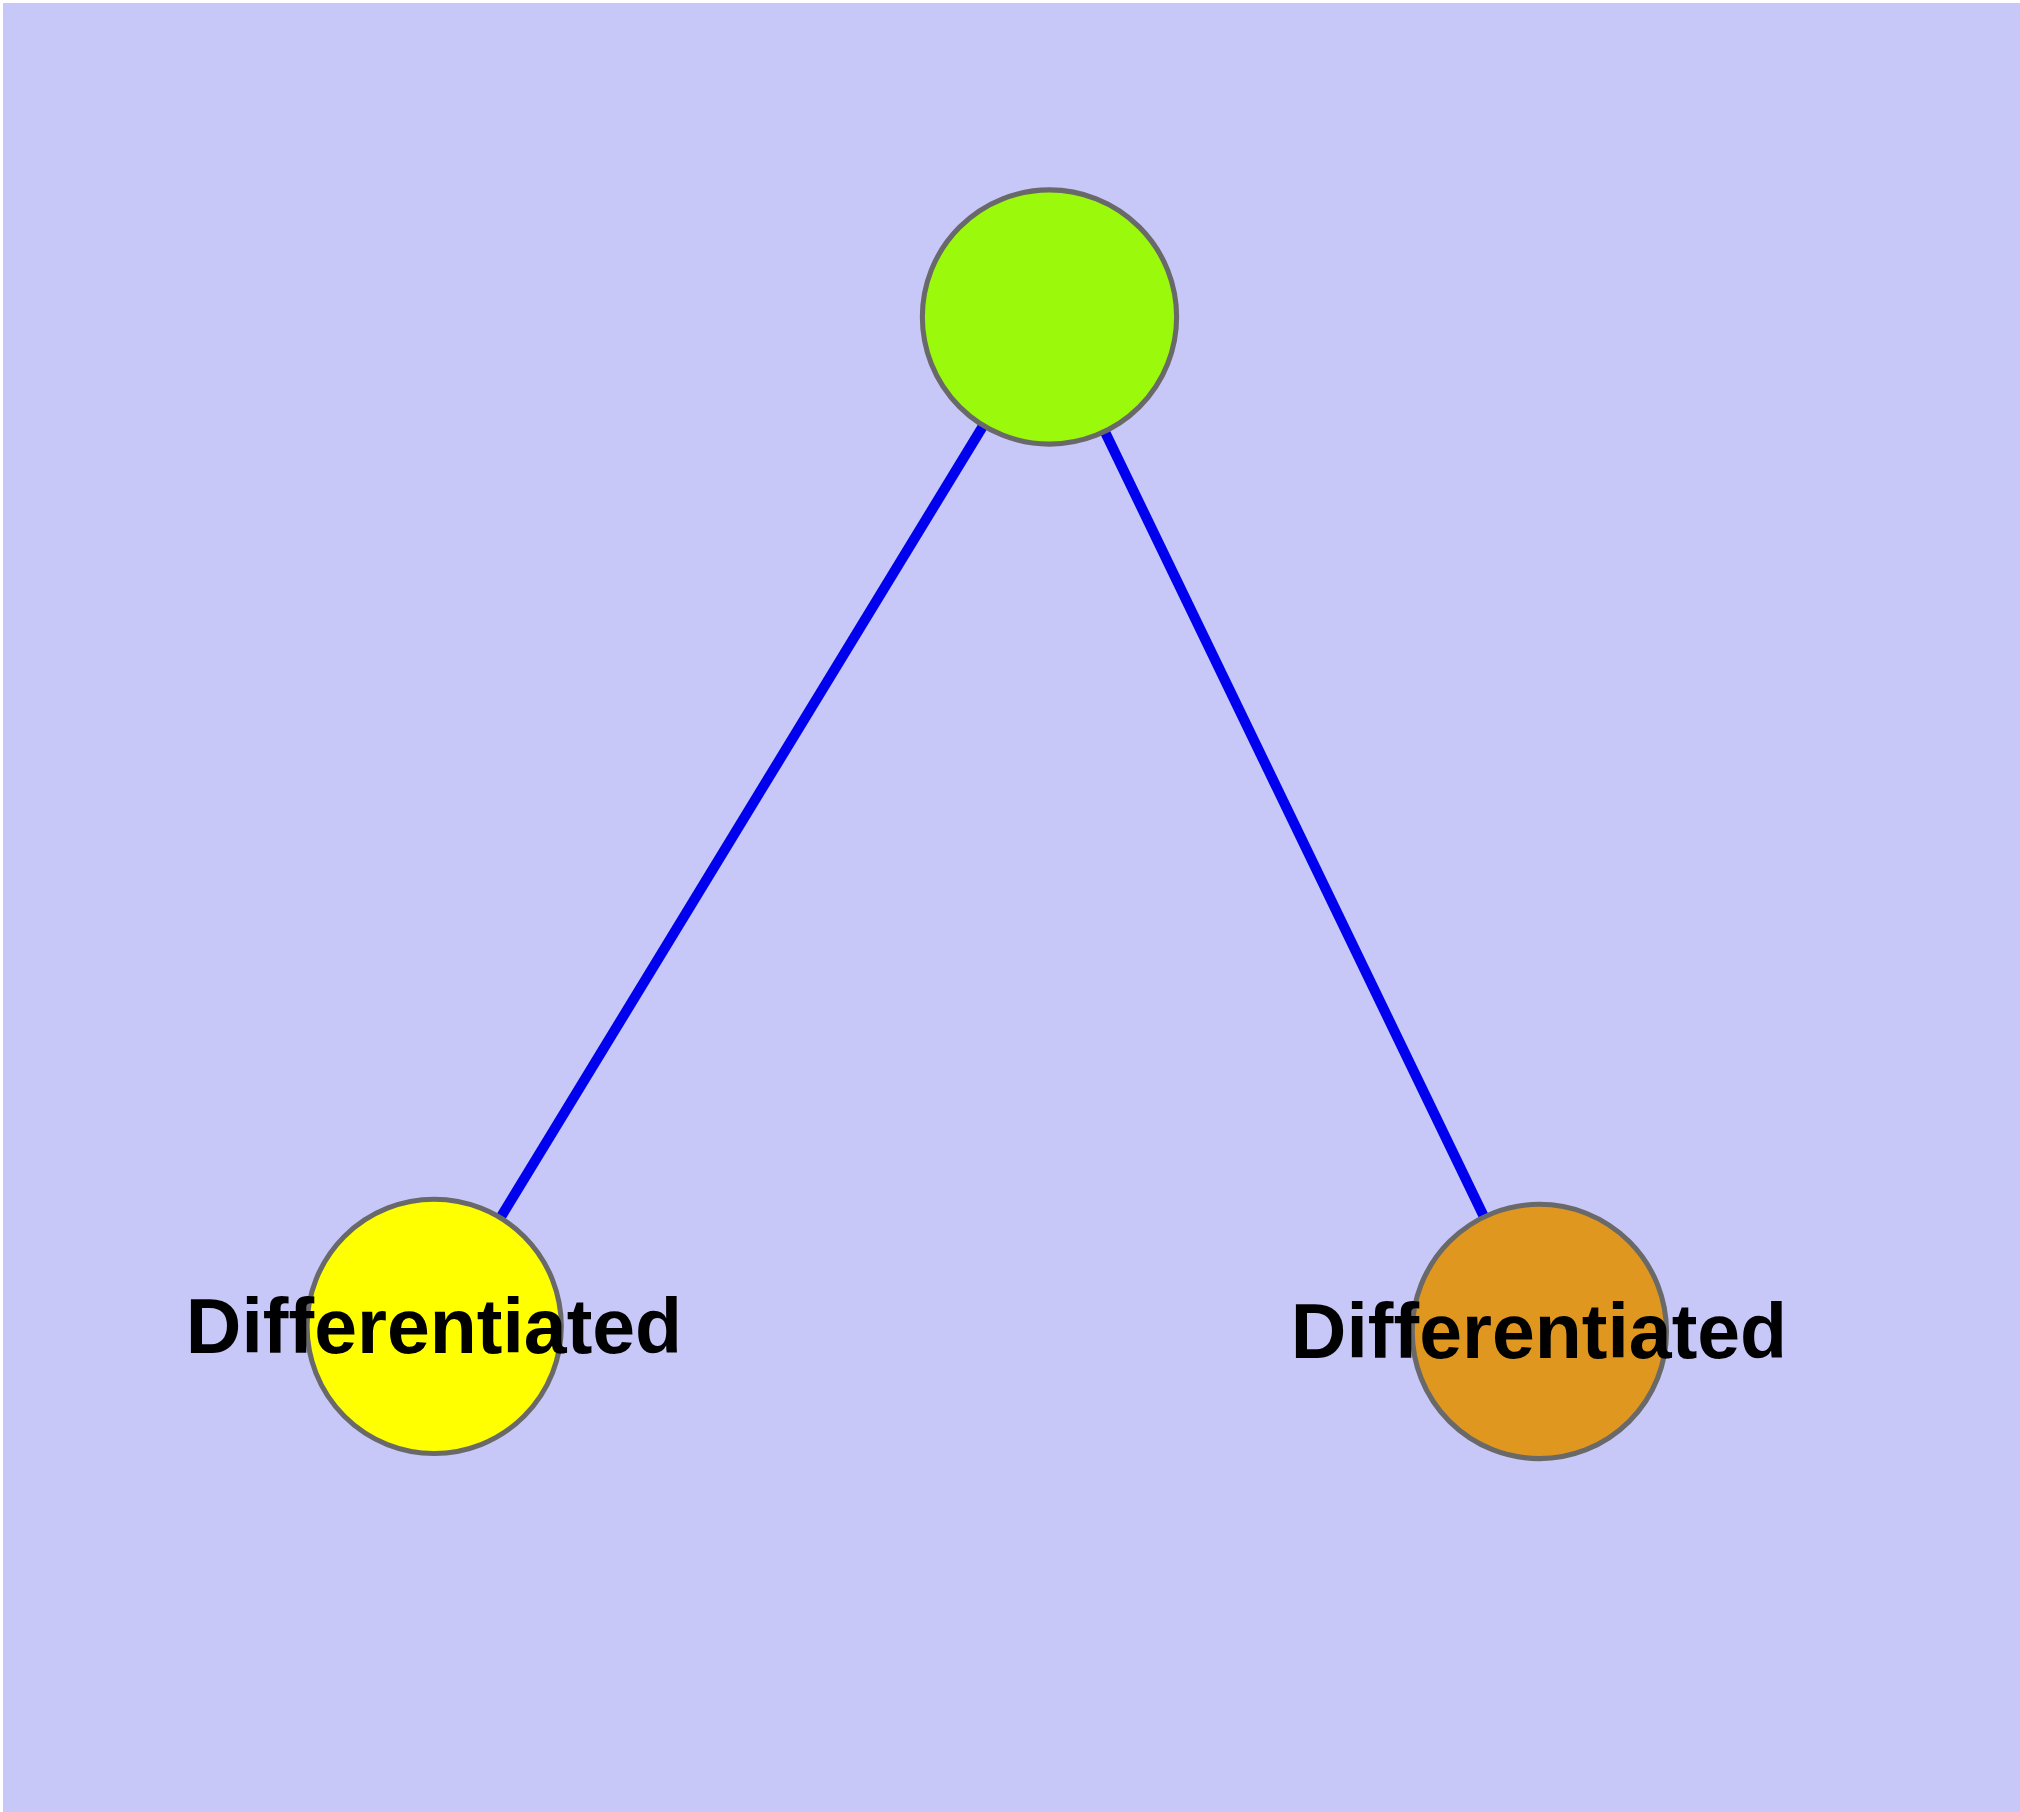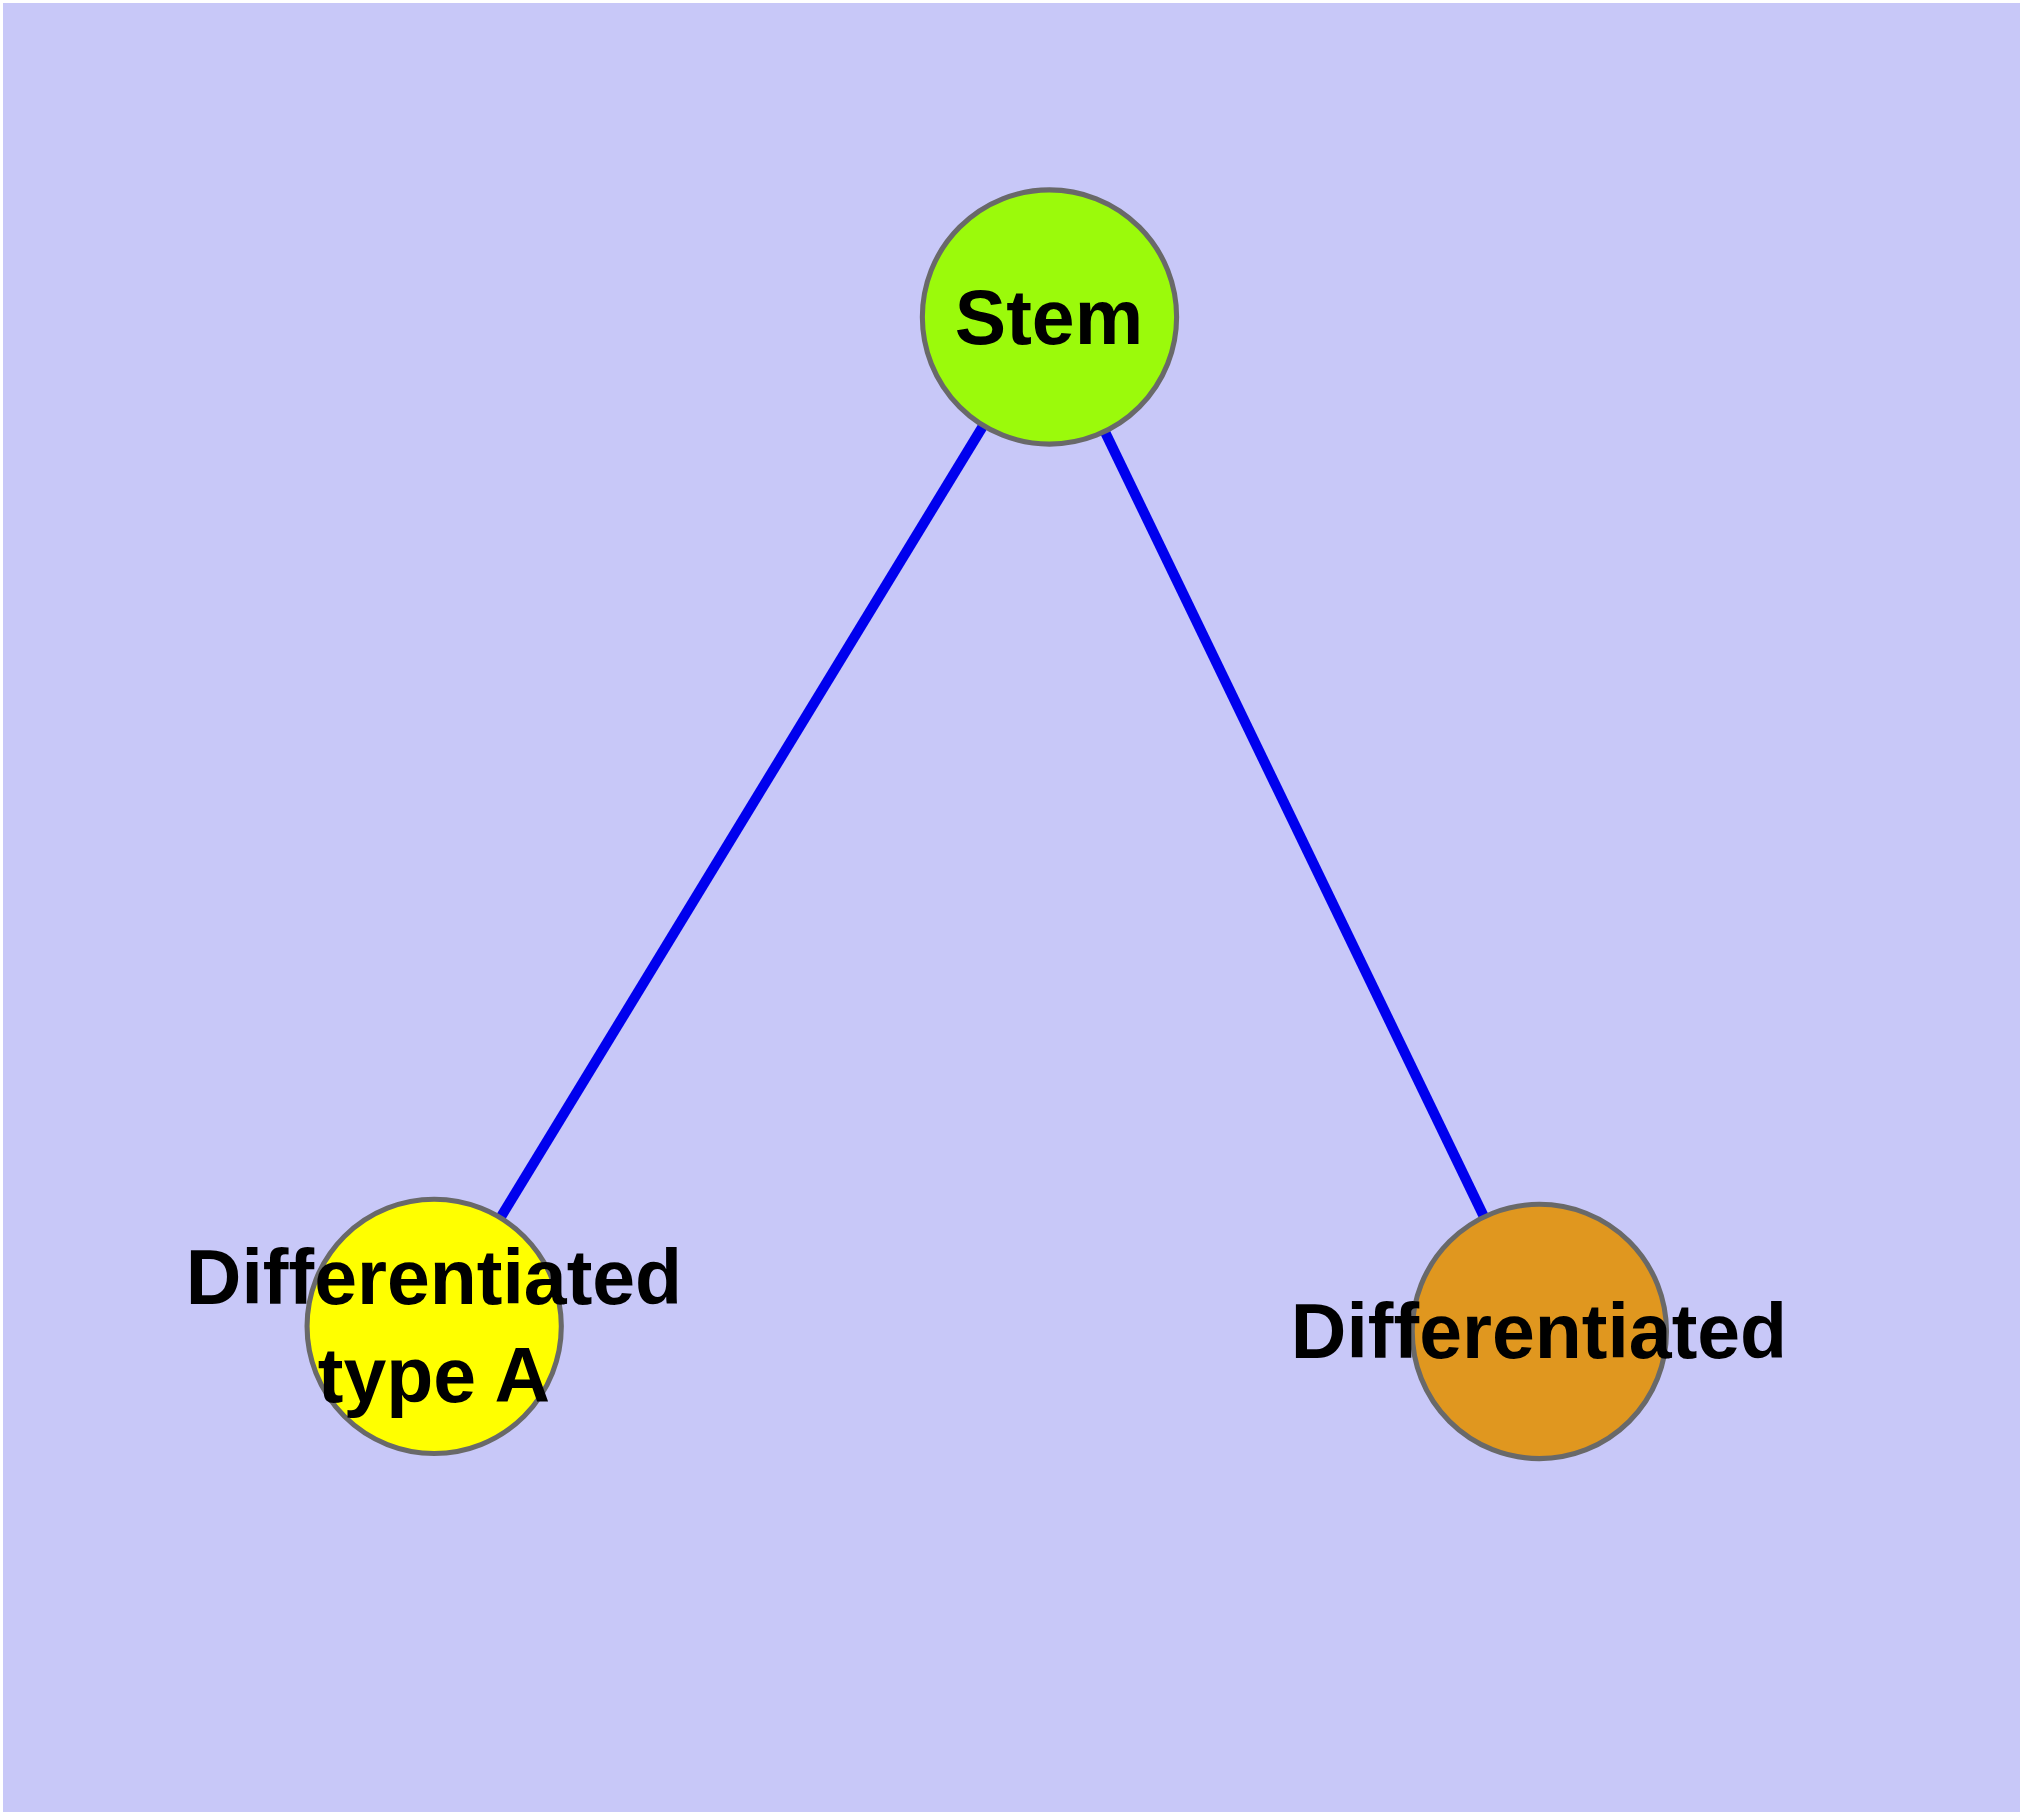--- a/index.html
+++ b/index.html
@@ -61,26 +61,22 @@
 
   <svg class="graph-canvas" viewBox="0 0 2384 2138" xmlns="http://www.w3.org/2000/svg">
     <line class="edge" x1="1238" y1="374" x2="512" y2="1565" stroke="#0000ee"></line>
     <line class="edge" x1="1238" y1="374" x2="1816" y2="1571" stroke="#0000ee"></line>
 
     <circle class="node-circle" cx="1238" cy="374" r="150" fill="#9bfa0b"></circle>
     <circle class="node-circle" cx="512" cy="1565" r="150" fill="#ffff00"></circle>
     <circle class="node-circle" cx="1816" cy="1571" r="150" fill="#e0971f"></circle>
   </svg>
 
-  <div class="node-label" style="left:1049px; top:317px;">
-    <span class="label-line">Stem</span>
-  </div>
 
   <div class="node-label" style="left:434px; top:1326px;">
     <span class="label-line">Differentiated</span>
-    <span class="label-line">type A</span>
   </div>
 
   <div class="node-label" style="left:1539px; top:1331px;">
     <span class="label-line">Differentiated</span>
   </div>
 </div>
 
 
 </body></html>

